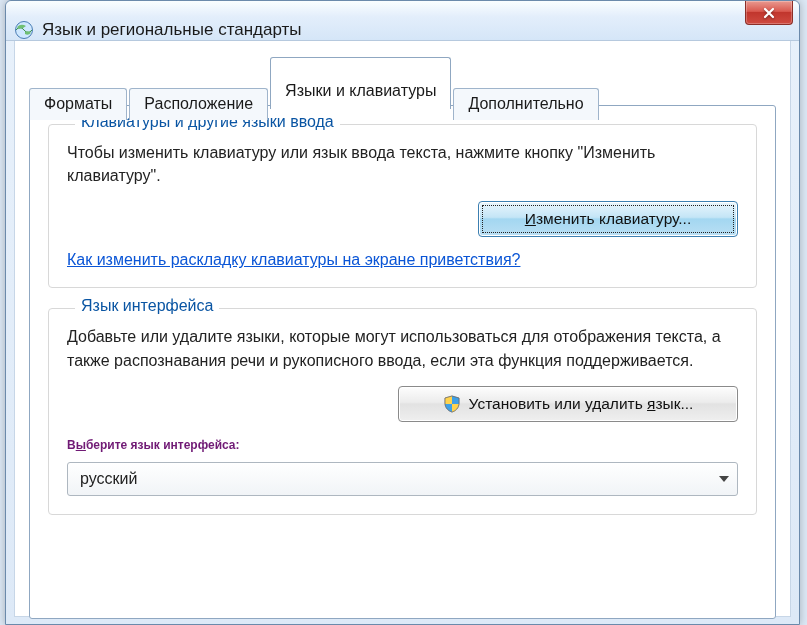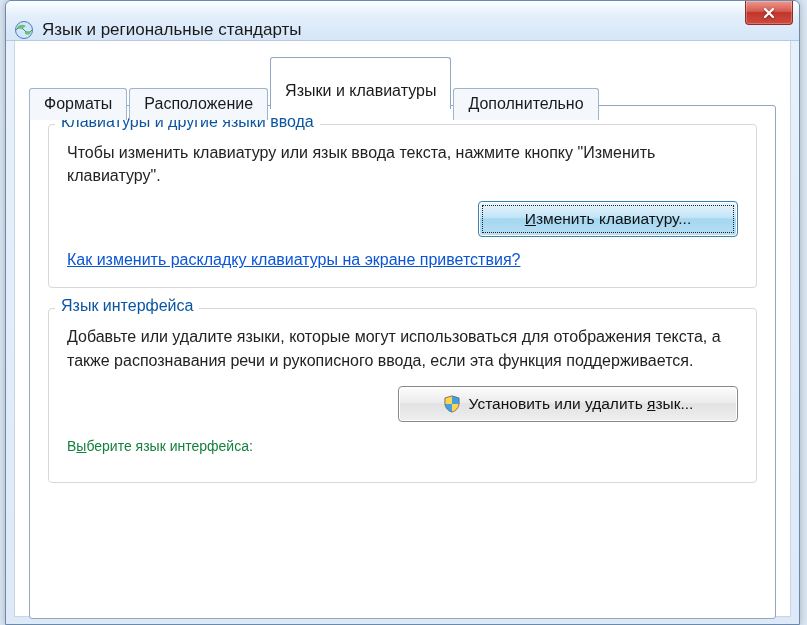--- a/index.html
+++ b/index.html
@@ -101,21 +101,21 @@
   .groupbox {
     border: 1px solid #d8d8d8;
     border-radius: 4px;
     padding: 16px 18px 18px 18px;
     position: relative;
     margin-bottom: 20px;
   }
   .groupbox-title {
     position: absolute;
     top: -12px;
-    left: 6px;
+    left: 26px;
     background: #fff;
     padding: 0 6px;
     color: #0a55a3;
     font-size: 16px;
   }
   .body-text {
     color: #222;
     font-size: 16px;
     line-height: 1.45;
     margin-bottom: 14px;
@@ -148,23 +148,24 @@
   }
   .link {
     color: #0a55d6;
     text-decoration: underline;
     font-size: 16px;
     display: inline-block;
     margin-top: 14px;
     cursor: pointer;
   }
   .label-row {
-    font-size: 14px;
-    color: #15803d;
+    font-size: 12px;
+    color: #701a75;
     margin: 16px 0 10px 0;
+    font-weight: bold;
   }
   .combo {
     width: 100%;
     height: 34px;
     border: 1px solid #aeb7c0;
     border-radius: 3px;
     background: linear-gradient(#ffffff, #f1f4f7);
     display: flex;
     align-items: center;
     justify-content: space-between;
@@ -240,17 +241,21 @@
               </svg>
             </span>
             <span><span>Установить или удалить </span><u class="ak">я</u><span>зык...</span></span>
           </div>
         </div>
 
         <div class="label-row">
           <span>В</span><u class="ak">ы</u><span>берите язык интерфейса:</span>
         </div>
 
+        <div class="combo">
+          <span>русский</span>
+          <span class="arrow"></span>
+        </div>
       </div>
 
     </div>
   </div>
 </div>
 
 </body></html>

